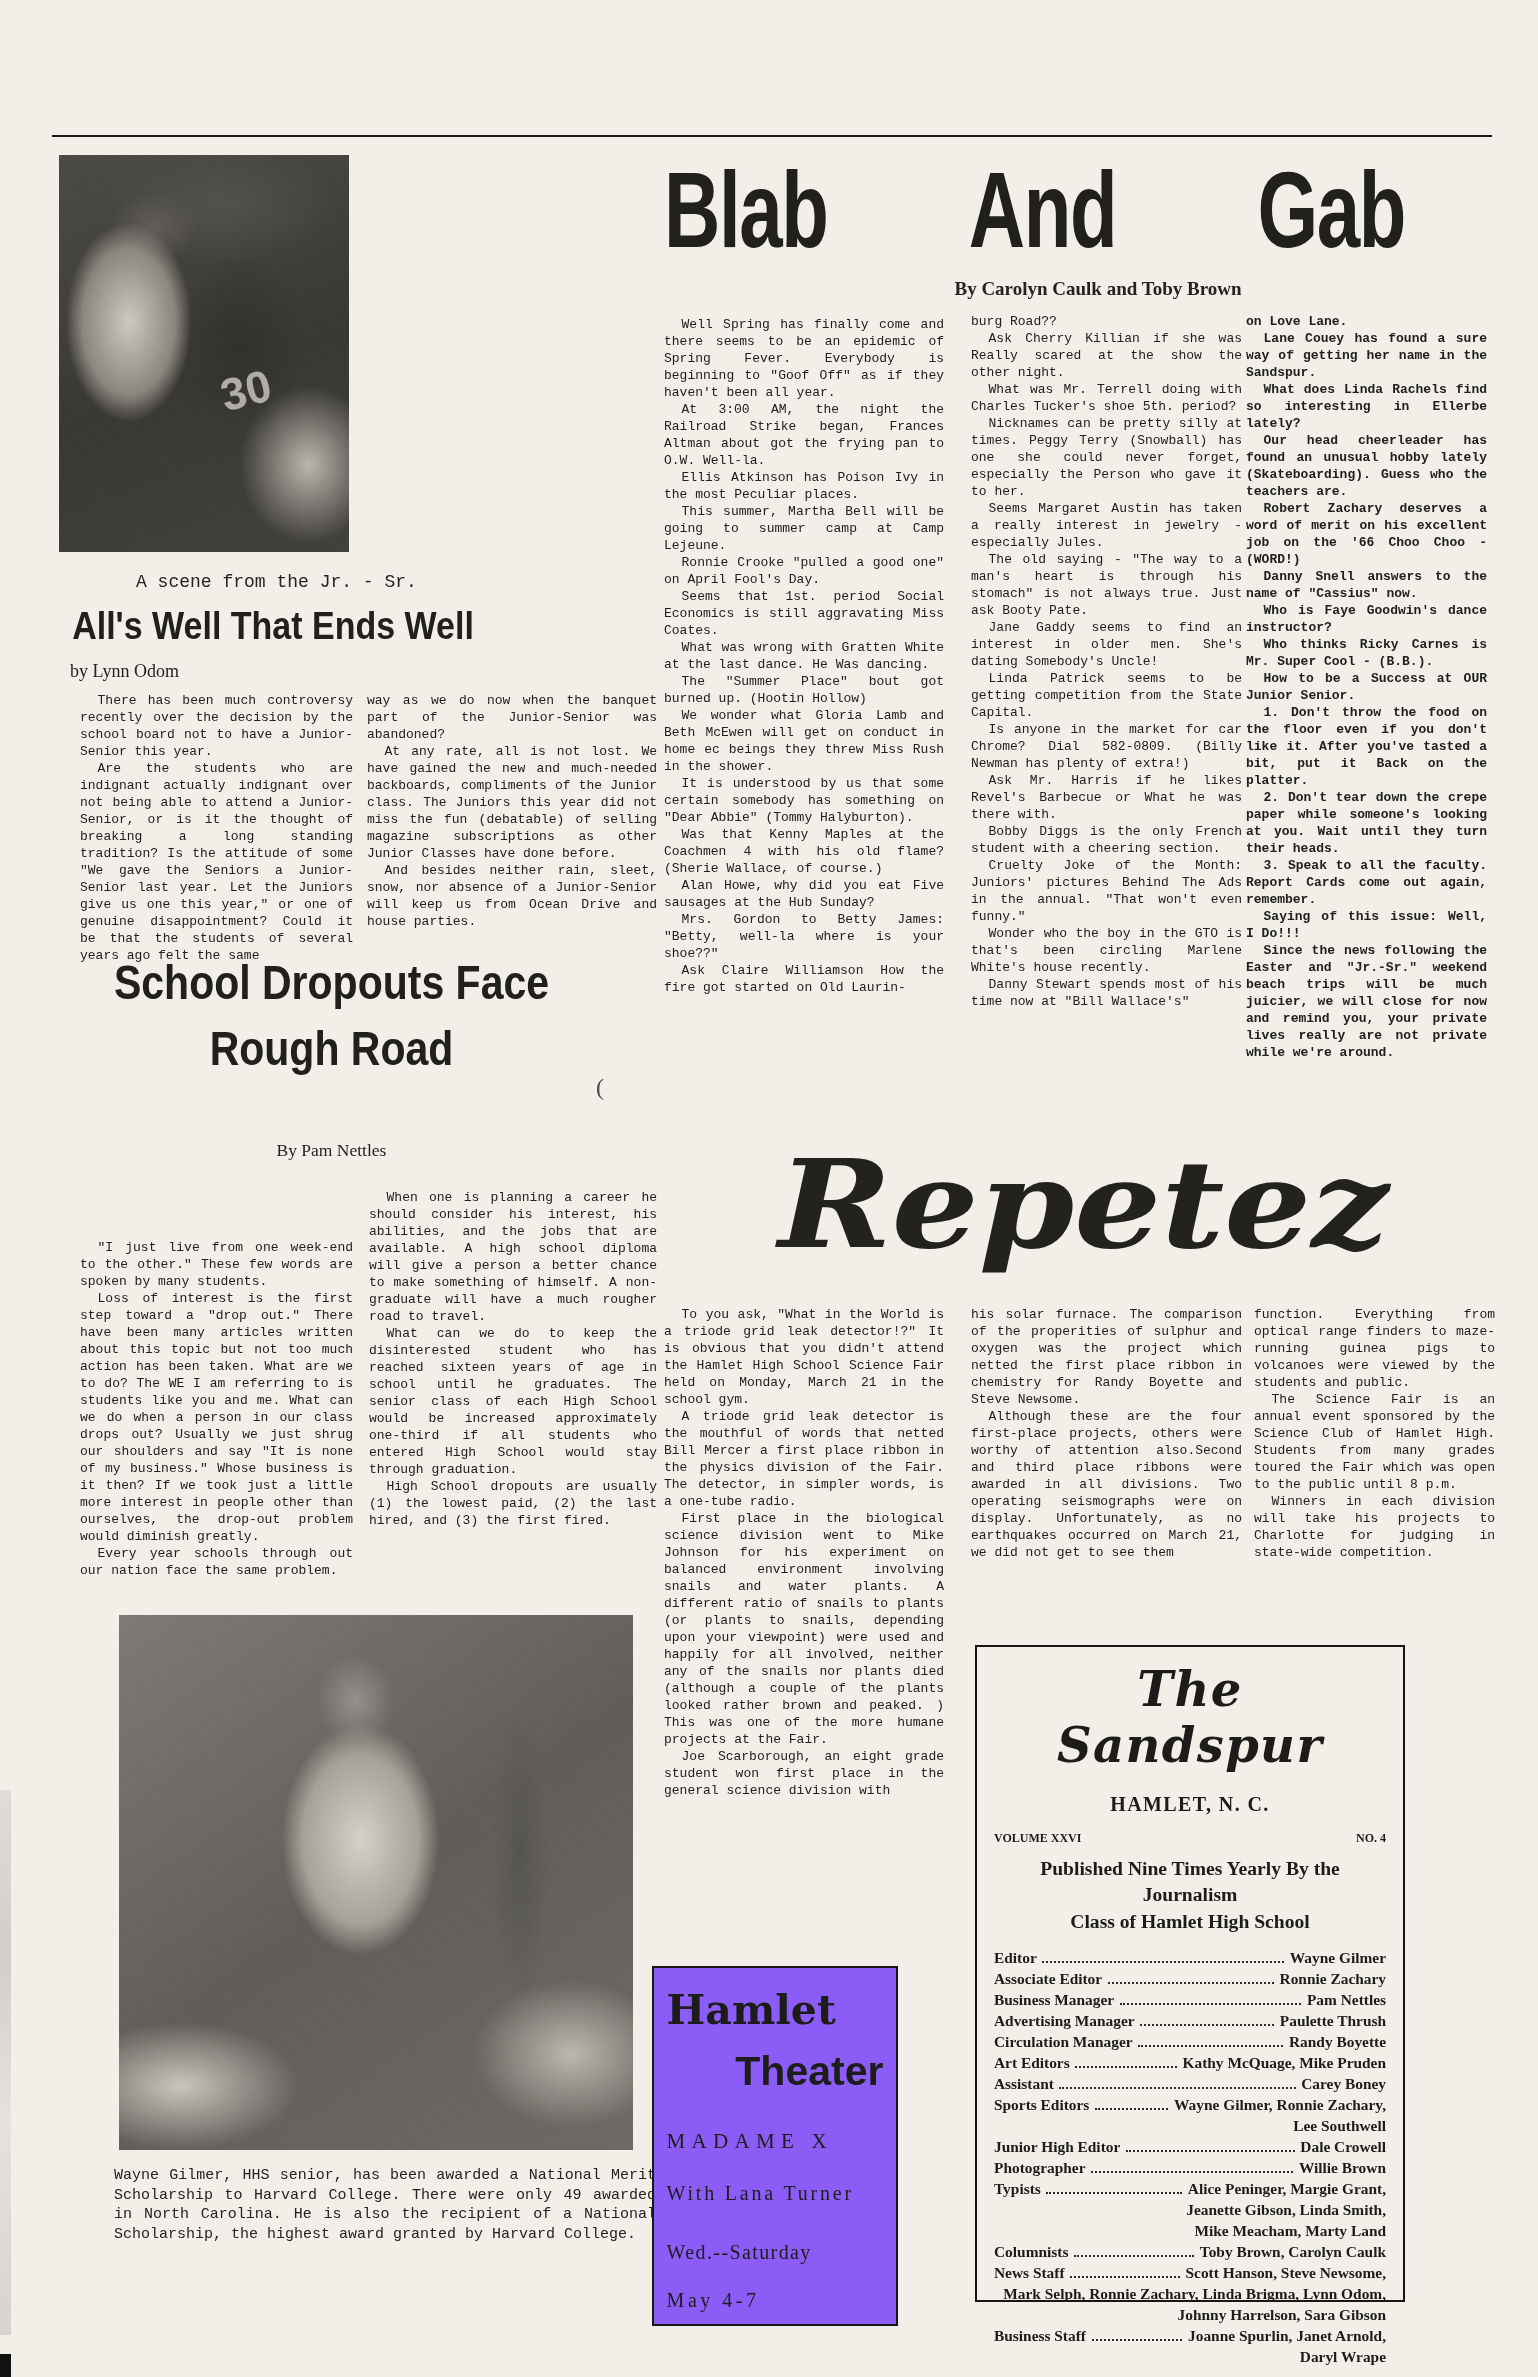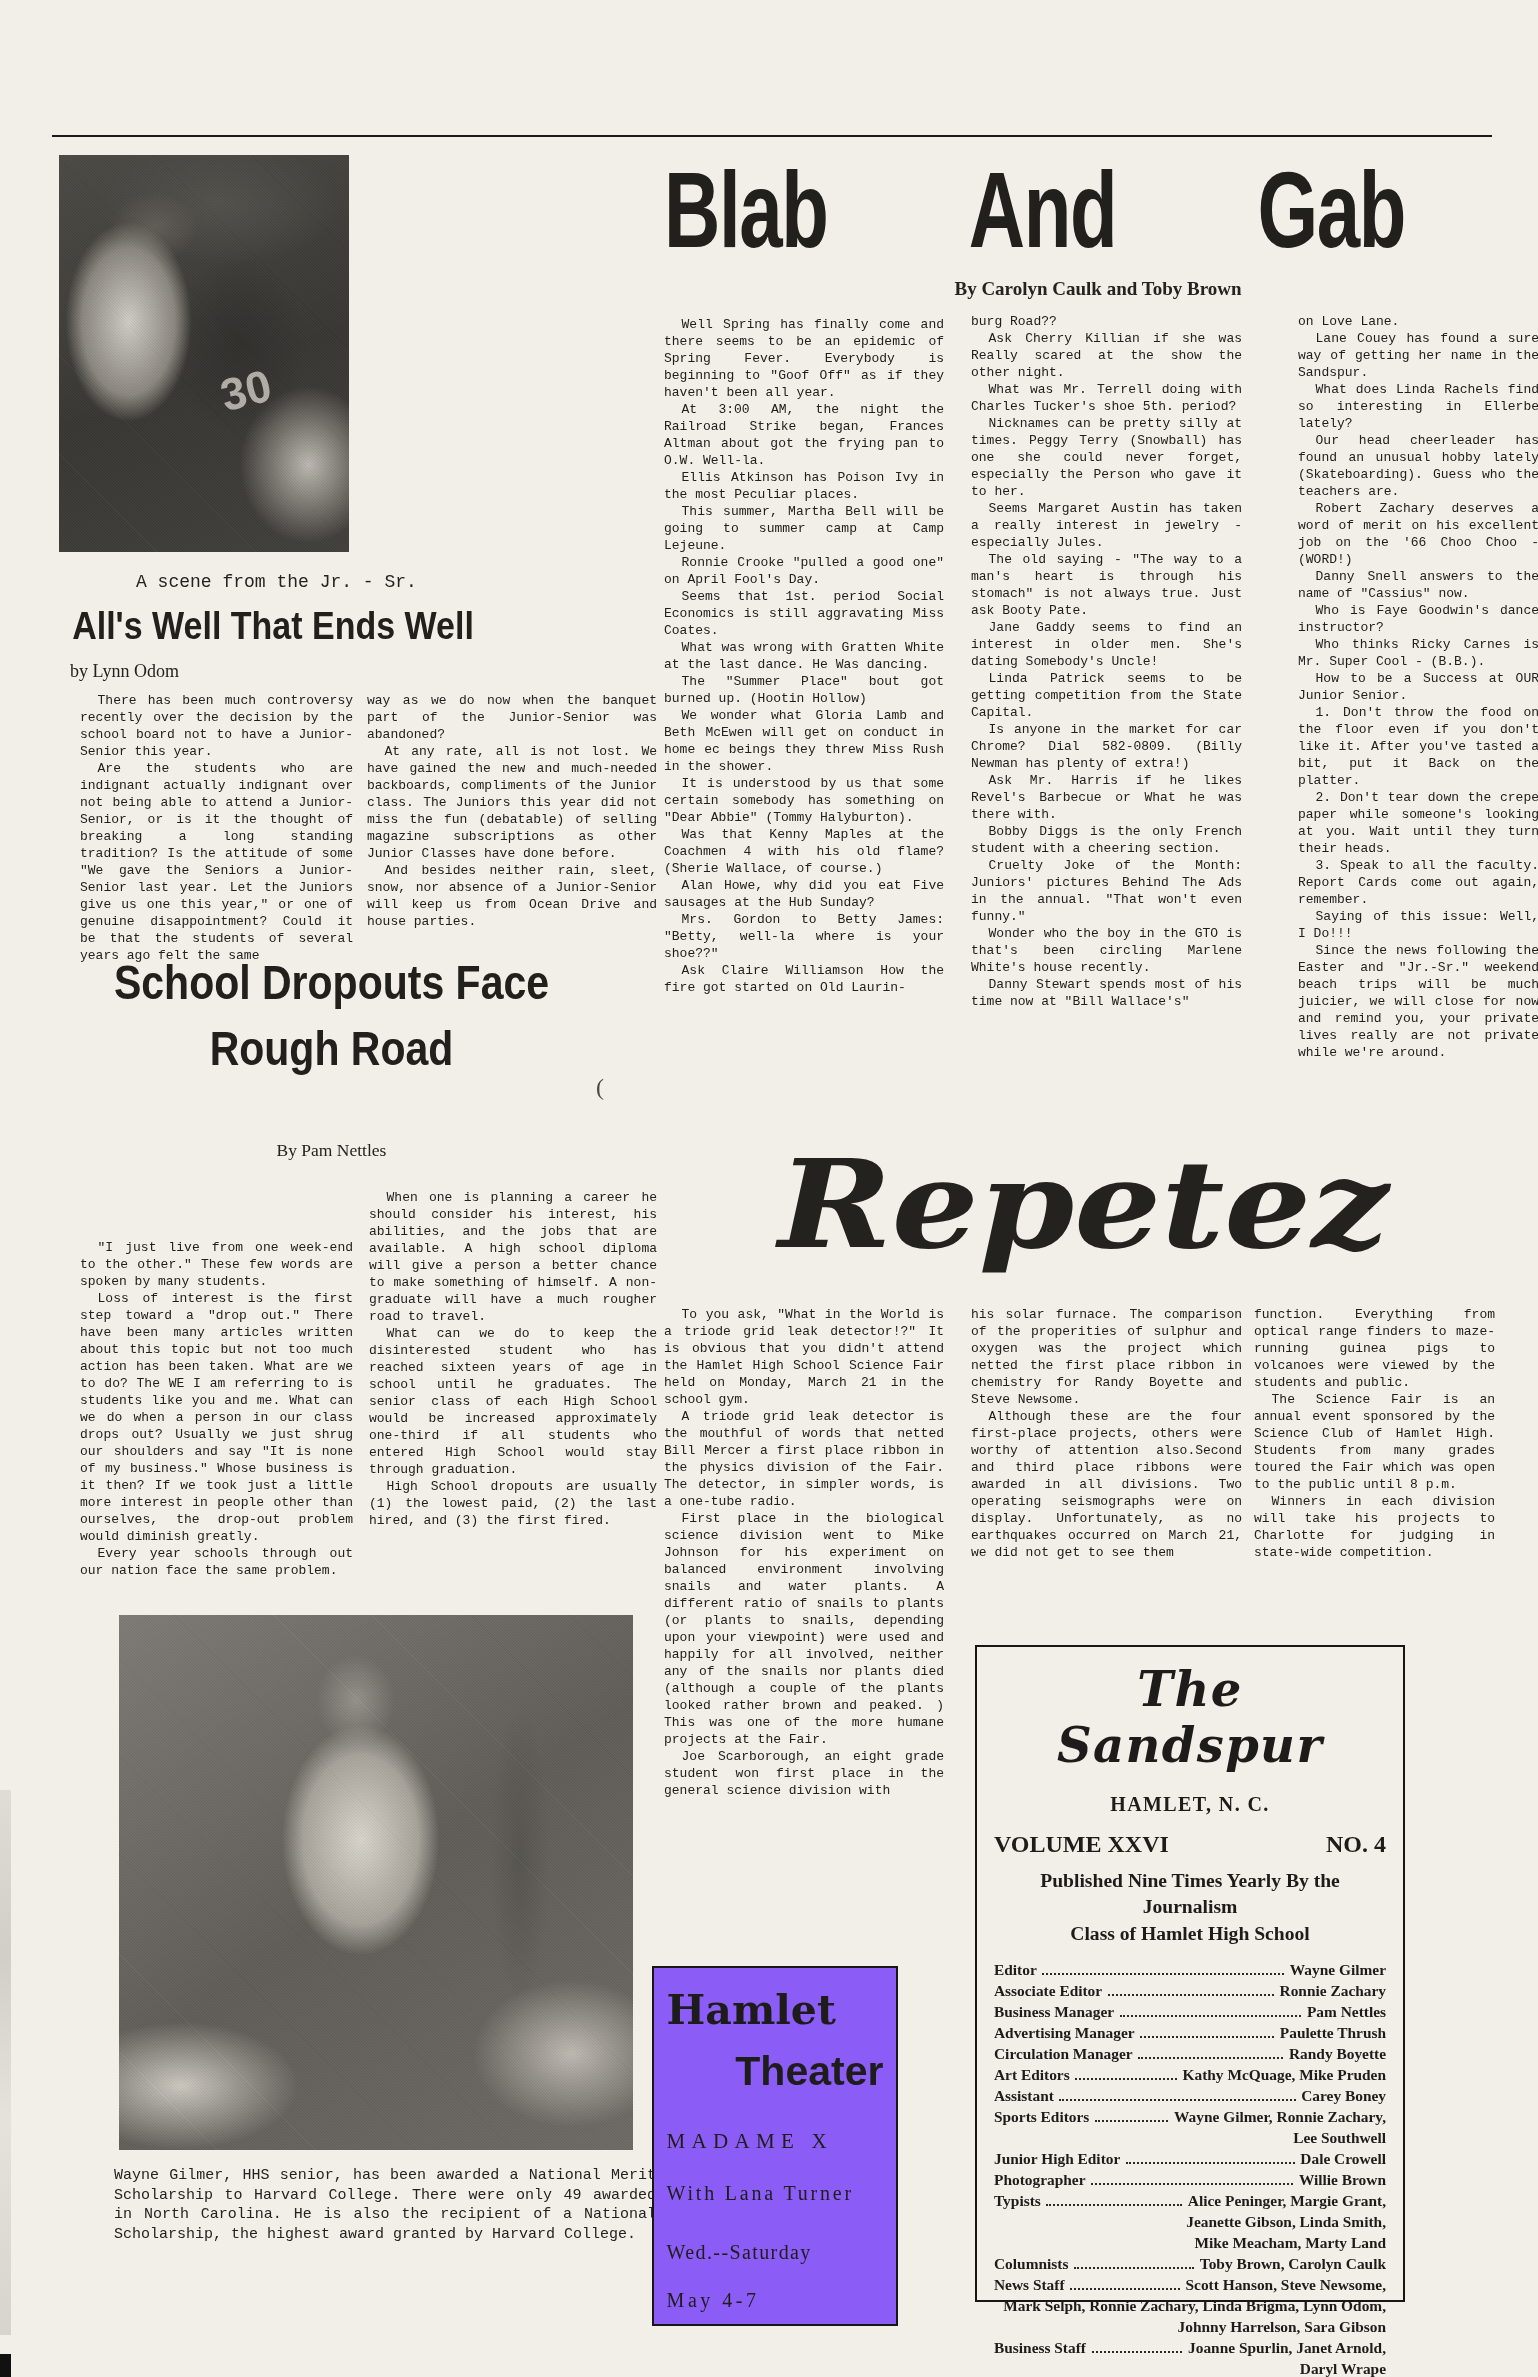--- a/index.html
+++ b/index.html
@@ -57,41 +57,41 @@
   
   .col{position:absolute;text-align:justify;font-size:13px;line-height:17px;color:#21201d;}
   .col p{margin:0;text-indent:1.35em;}
   .cont p:first-child{text-indent:0;}
   .aw-col1{left:80px;top:692px;width:273px;}
   .aw-col2{left:367px;top:692px;width:290px;}
   .dr-col1{left:80px;top:1239px;width:273px;}
   .dr-col2{left:369px;top:1189px;width:288px;}
   .bg-col1{left:664px;top:316px;width:280px;}
   .bg-col2{left:971px;top:313px;width:271px;}
-  .bg-col3{left:1298px;top:313px;width:241px;}
+  .bg-col3{left:1246px;top:313px;width:241px;font-weight:bold;}
   .sc-col1{left:664px;top:1306px;width:280px;}
   .sc-col2{left:971px;top:1306px;width:271px;}
   .sc-col3{left:1254px;top:1306px;width:241px;}
   
   .theater{left:652px;top:1966px;width:246px;height:360px;border:2.8px solid #171614;
     padding:18px 12.6px;box-sizing:border-box;background:#8b5cf6;}
   .th-name1{font-family:"DejaVu Serif",serif;font-weight:bold;font-size:41px;color:#1d1c1a;}
   .th-name2{font-family:Liberation Sans, sans-serif;font-weight:bold;font-size:41px;text-align:right;margin-top:14px;}
   .th-movie{font-family:"Liberation Serif",serif;font-size:21px;letter-spacing:6.3px;margin-top:34px;}
   .th-star{font-family:"Liberation Serif",serif;font-size:20px;letter-spacing:2.8px;margin-top:28px;}
   .th-days{font-family:"Liberation Serif",serif;font-size:20px;letter-spacing:1.4px;margin-top:36px;}
   .th-dates{font-family:"Liberation Serif",serif;font-size:20px;letter-spacing:3.5px;margin-top:25px;}
   
   .masthead{left:975px;top:1645px;width:430px;height:657px;border:2.8px solid #171614;
     padding:14px 17px;box-sizing:border-box;background:#f1efe8;
     font-family:"Liberation Serif",serif;font-weight:bold;color:#1d1c1a;}
   .m-title{font-family:"DejaVu Serif",serif;font-style:italic;font-weight:bold;font-size:48px;
     text-align:center;letter-spacing:1.4px;word-spacing:19.6px;}
   .m-city{text-align:center;font-size:20px;margin-top:19.6px;letter-spacing:1.4px;}
-  .m-volrow{display:flex;justify-content:space-between;font-size:24px;margin-top:15.4px;}
+  .m-volrow{display:flex;justify-content:space-between;font-size:12px;margin-top:15.4px;}
   .m-pub{text-align:center;font-size:19.6px;line-height:26.6px;margin-top:9.8px;}
   .m-staff{margin-top:11.2px;font-size:15.4px;line-height:21px;}
   .m-row{display:flex;align-items:flex-end;}
   .m-role{white-space:nowrap;}
   .m-leader{flex:1;border-bottom:2.1px dotted #2a2927;margin:0 5.6px 4.9px;}
   .m-names{white-space:nowrap;}
   .m-extra{text-align:right;}
 </style>
 </head>
 <body>

